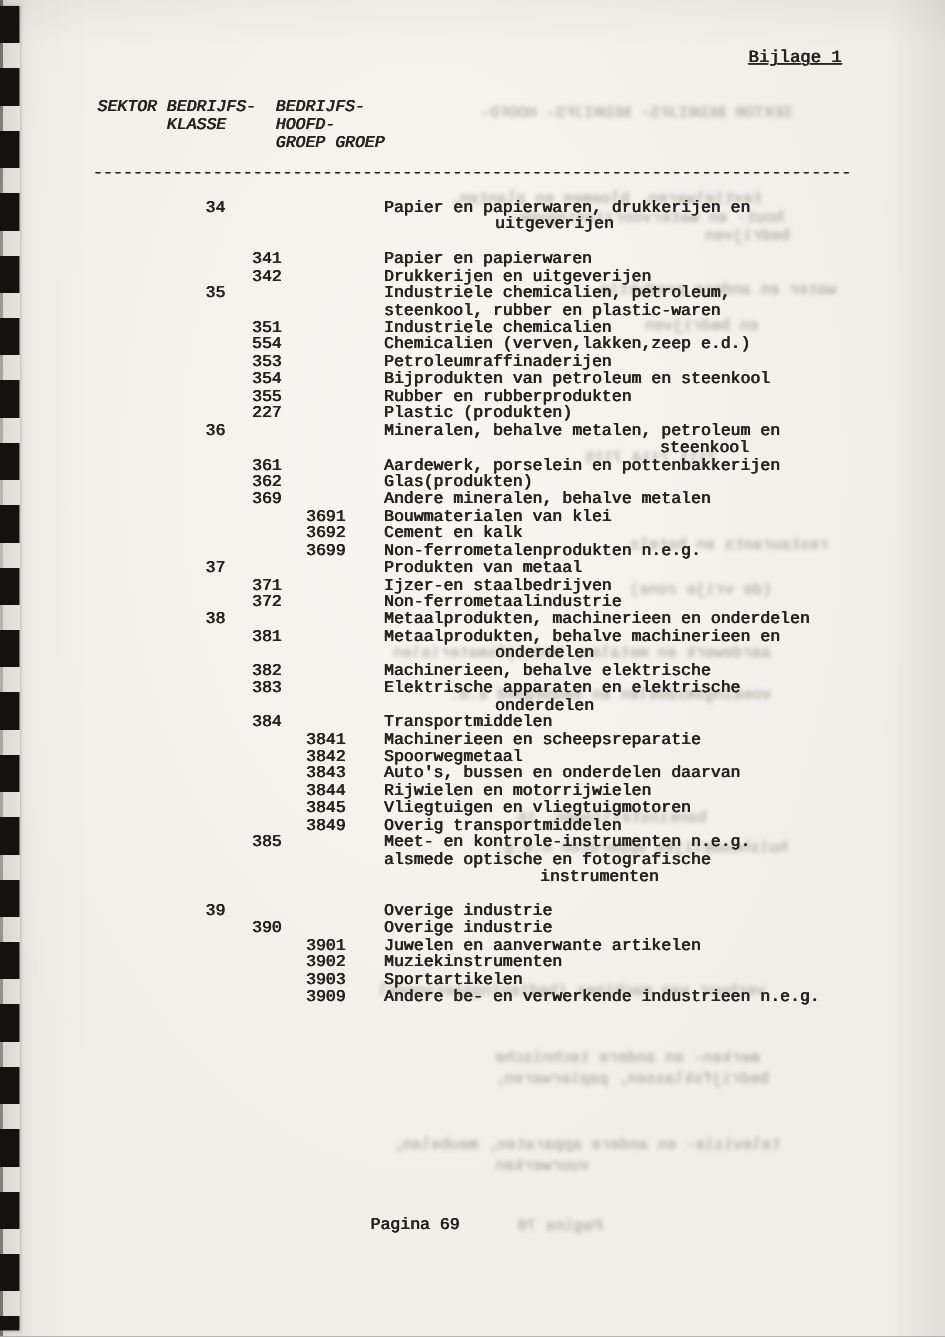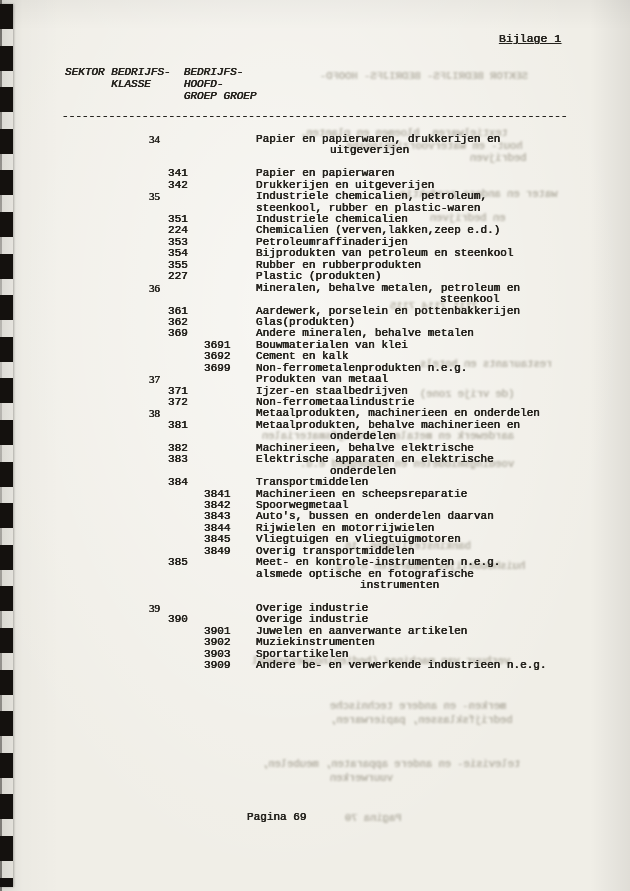--- a/index.html
+++ b/index.html
@@ -40,21 +40,21 @@
   .sep{
     position:absolute;top:110px;left:62px;
     font-size:11px;white-space:pre;letter-spacing:0.05px;
   }
   .rows{
     position:absolute;top:133px;left:65px;width:545px;
     font-size:11px;
   }
   .row{position:relative;height:11.45px;}
   .code{position:absolute;top:0;white-space:pre;}
-  .lvl1{left:84px;font-family:Liberation Serif, serif;}
+  .lvl1{left:72px;}
   .lvl2{left:103px;}
   .lvl3{left:139px;}
   .desc{position:absolute;top:0;left:191px;white-space:pre;}
   .ind1{left:265px;}
   .ind2{left:295px;}
   .ind3{left:375px;}
 
   .pagina{
     position:absolute;top:811px;left:247px;font-size:11px;white-space:pre;
   }
@@ -132,21 +132,21 @@
           <span class="desc">Industriele chemicalien, petroleum,</span>
         </div>
         <div class="row">
           <span class="desc">steenkool, rubber en plastic-waren</span>
         </div>
         <div class="row">
           <span class="code lvl2">351</span>
           <span class="desc">Industriele chemicalien</span>
         </div>
         <div class="row">
-          <span class="code lvl2">224</span>
+          <span class="code lvl2">554</span>
           <span class="desc">Chemicalien (verven,lakken,zeep e.d.)</span>
         </div>
         <div class="row">
           <span class="code lvl2">353</span>
           <span class="desc">Petroleumraffinaderijen</span>
         </div>
         <div class="row">
           <span class="code lvl2">354</span>
           <span class="desc">Bijprodukten van petroleum en steenkool</span>
         </div>

